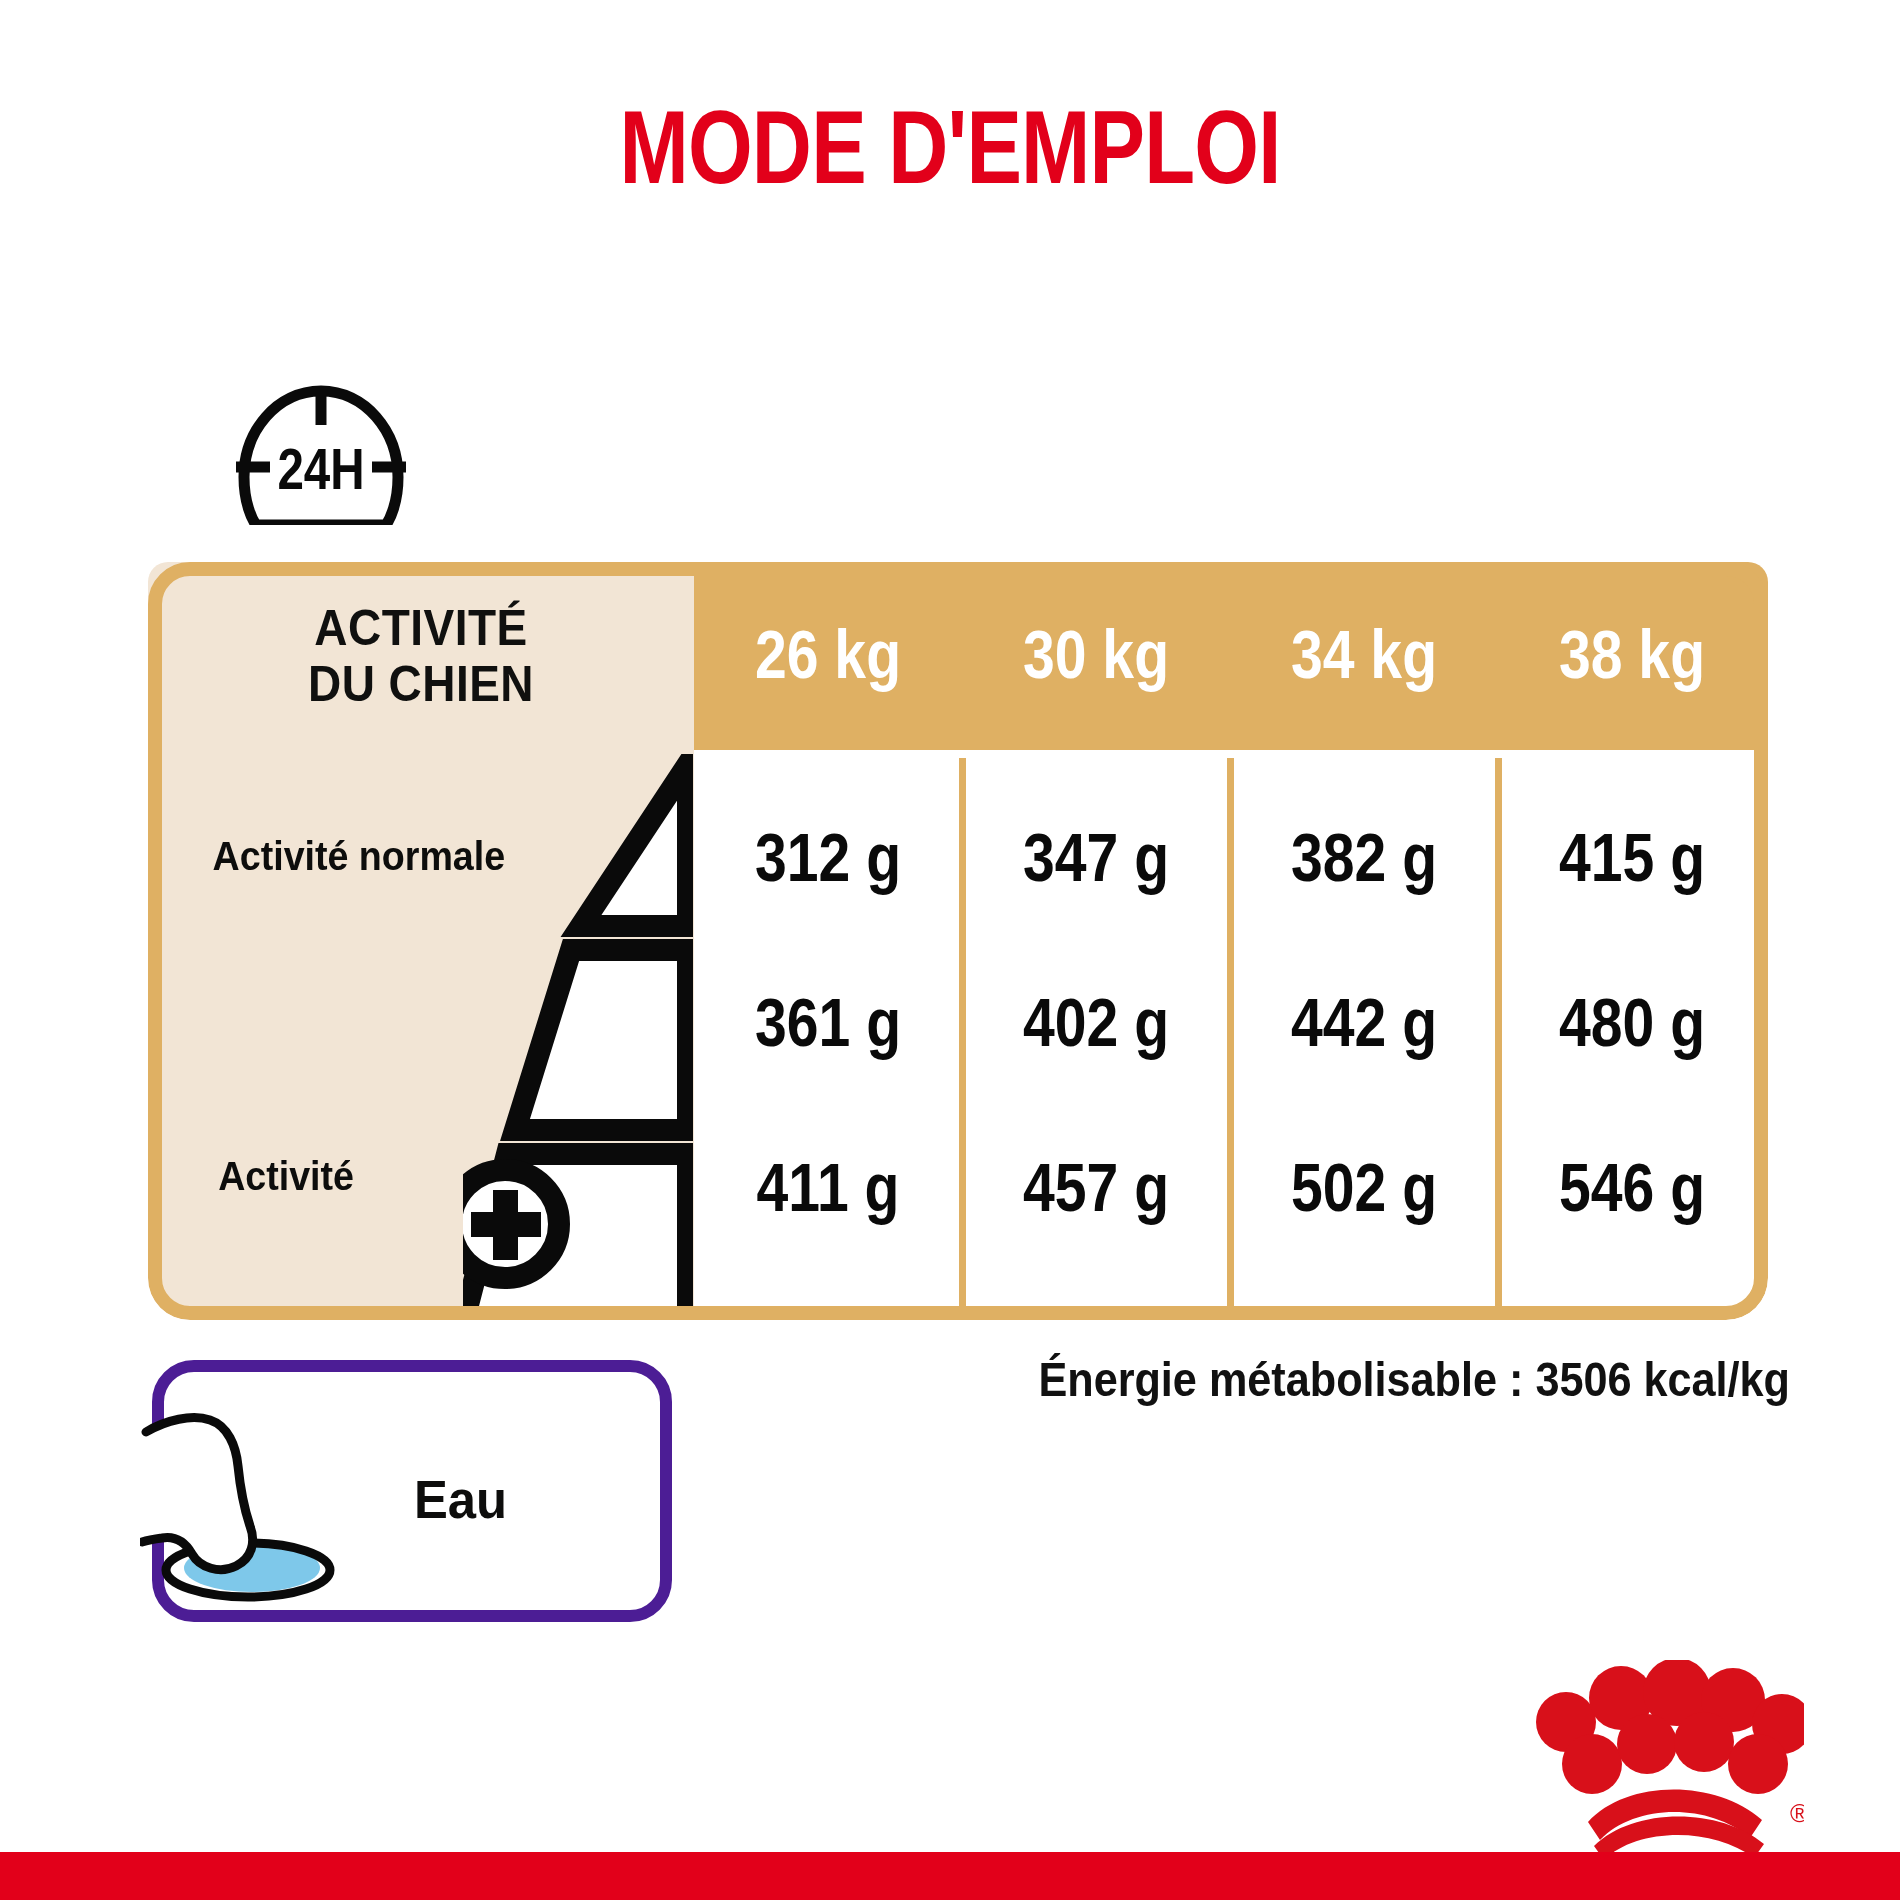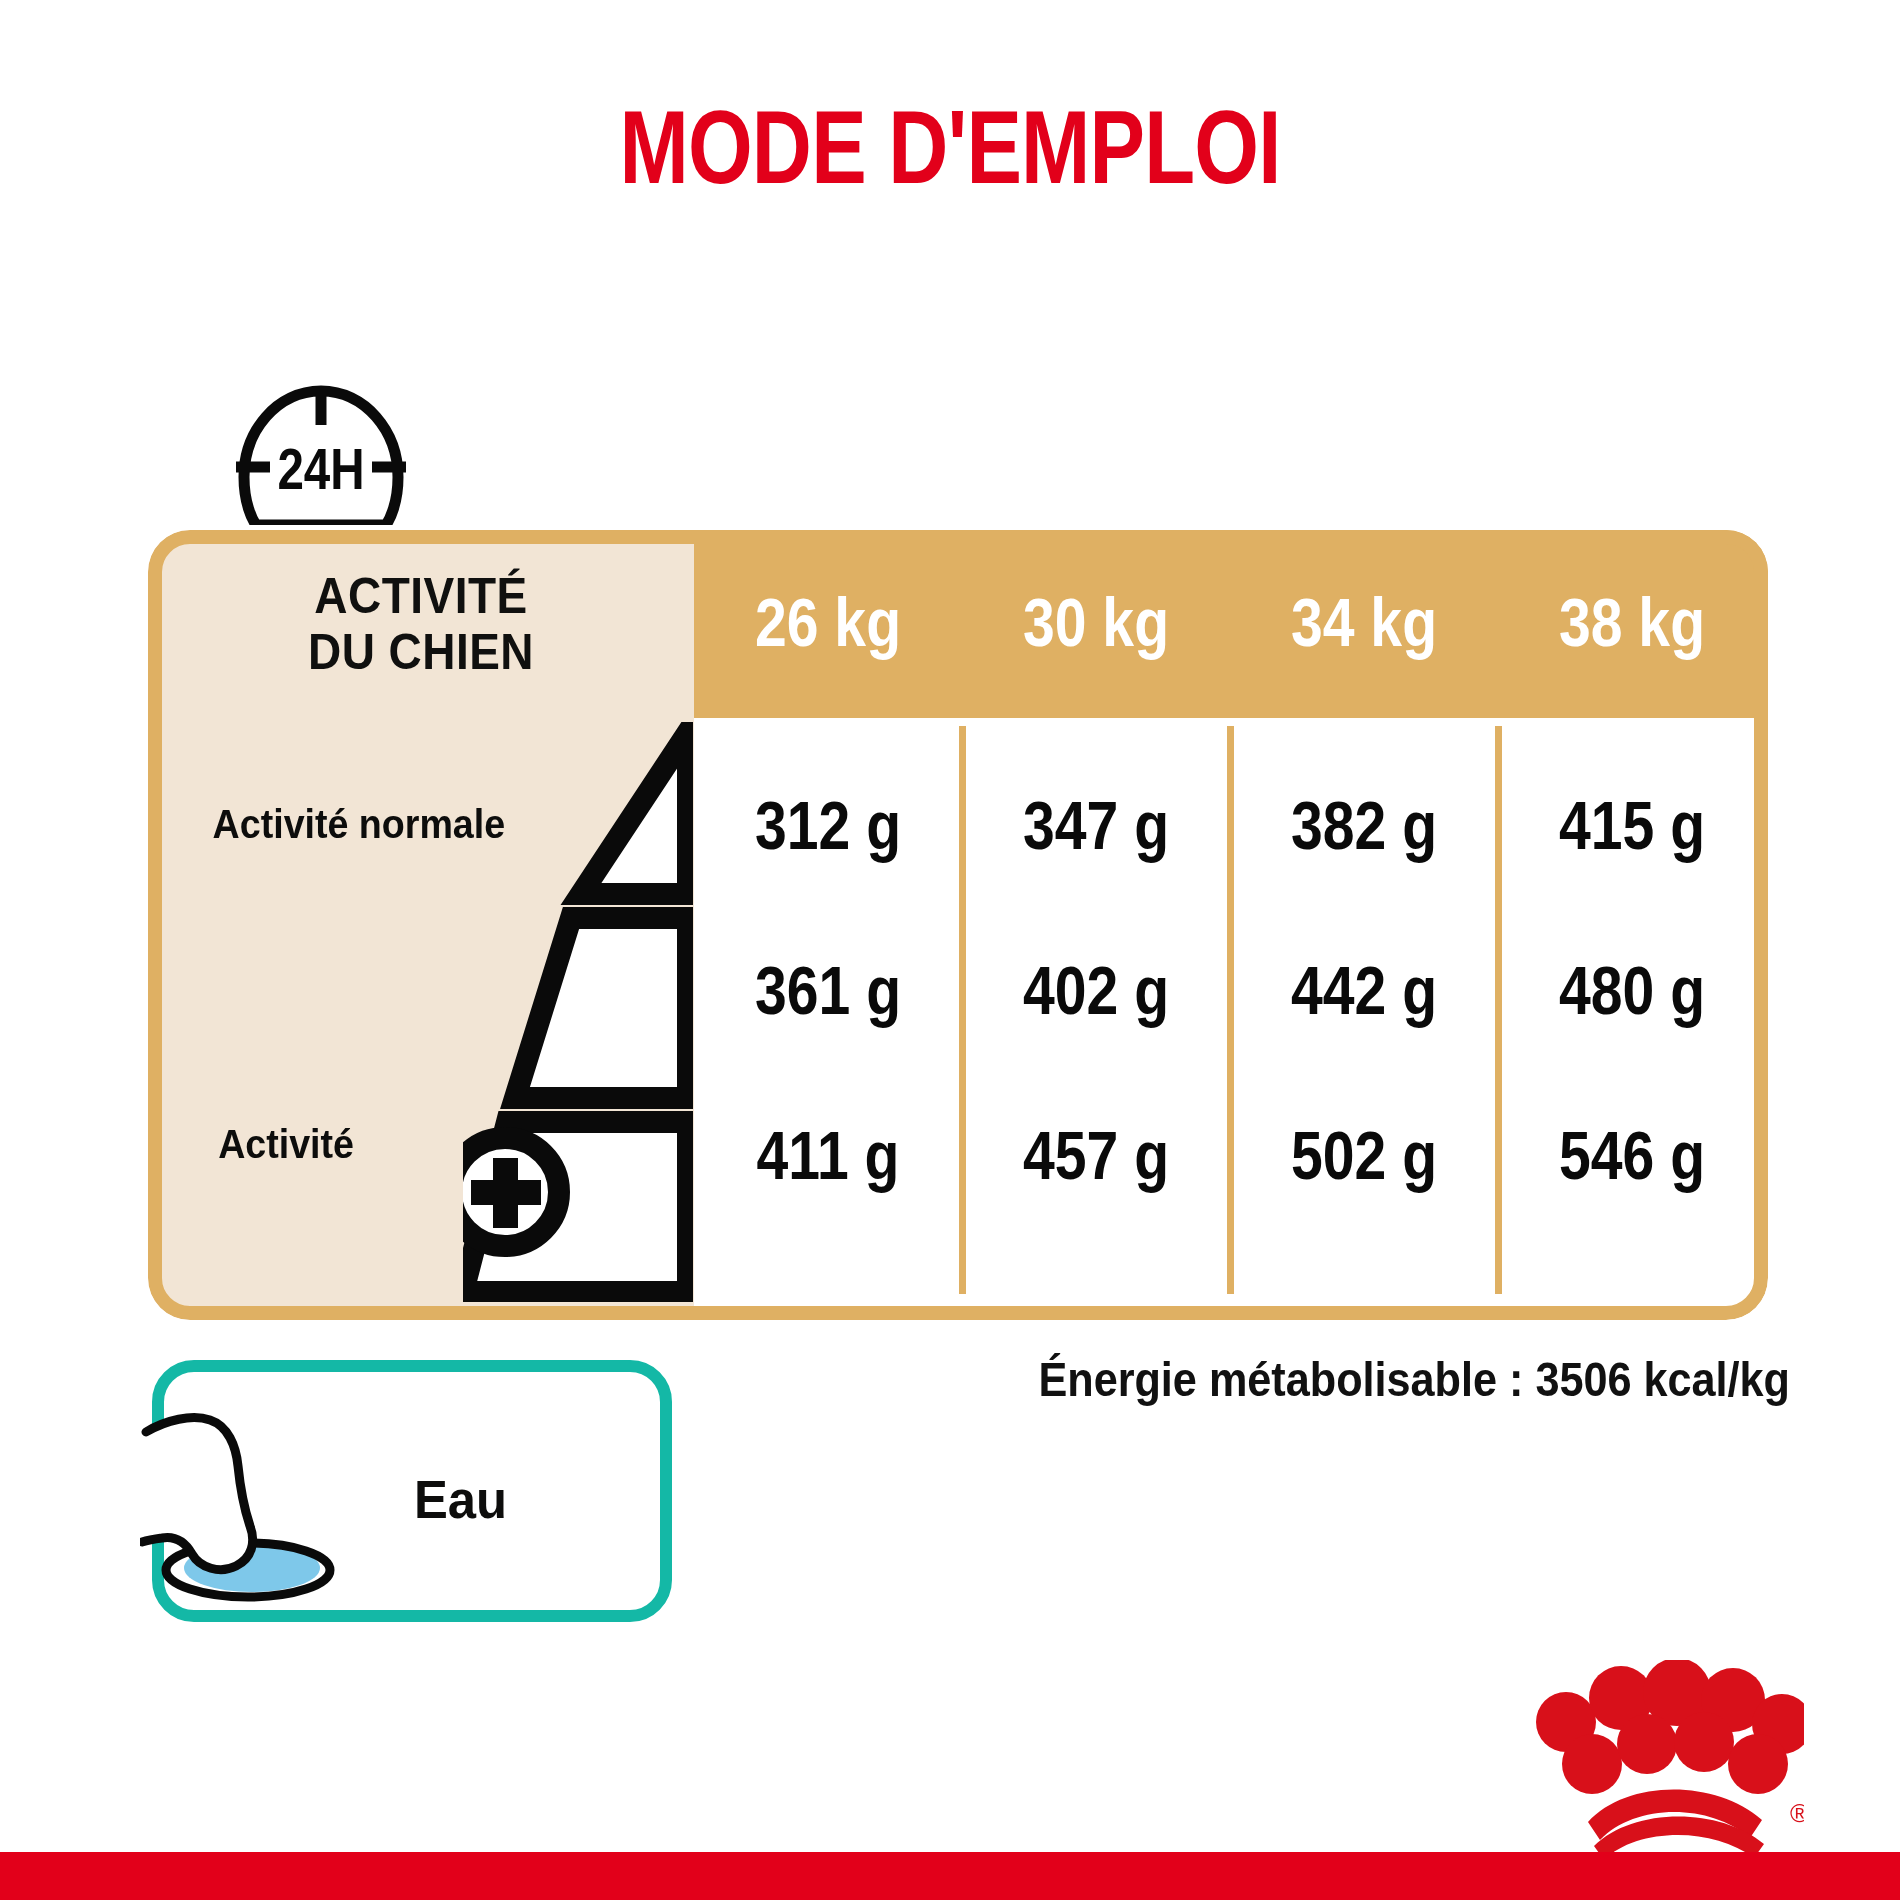--- a/index.html
+++ b/index.html
@@ -40,22 +40,23 @@
     position:absolute;
     left:148px;top:530px;
     width:1620px;height:790px;
     background:#ffffff;
     border-radius:42px;
     overflow:hidden;
     box-sizing:border-box;
   }
   .table-card-inner{
     position:absolute;inset:0;
-    border-radius:32px;
+    border-radius:20px;
     overflow:hidden;
+    margin-top:32px;
   }
   
   .act-panel{
     position:absolute;
     left:0;top:0;
     width:546px;height:790px;
     background:#F2E5D5;
   }
   
   .hdr-strip{
@@ -151,21 +152,21 @@
     transform:scaleX(0.90);
     transform-origin:right top;
     white-space:nowrap;
   }
 
   
   .eau-card{
     position:absolute;
     left:152px;top:1360px;
     width:520px;height:262px;
-    border:12px solid #14b8a6;
+    border:12px solid #4c1d95;
     border-radius:42px;
     background:#ffffff;
     box-sizing:border-box;
   }
   .eau-icon{
     position:absolute;
     left:-24px;top:18px;
     width:280px;height:220px;
   }
   .eau-label{

